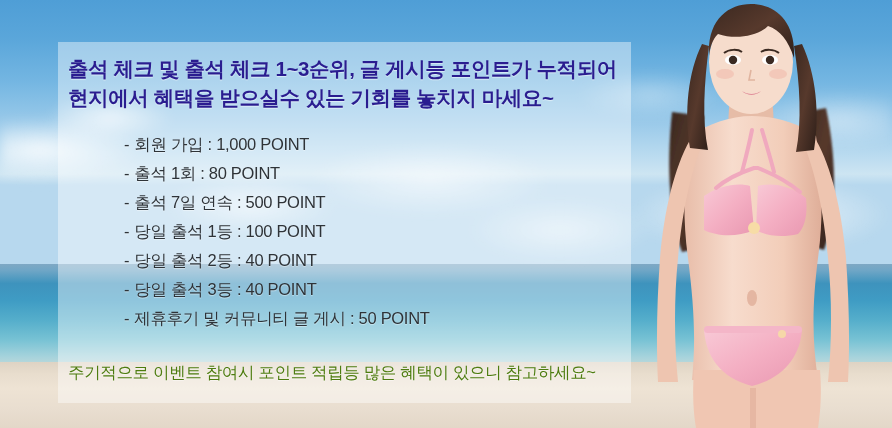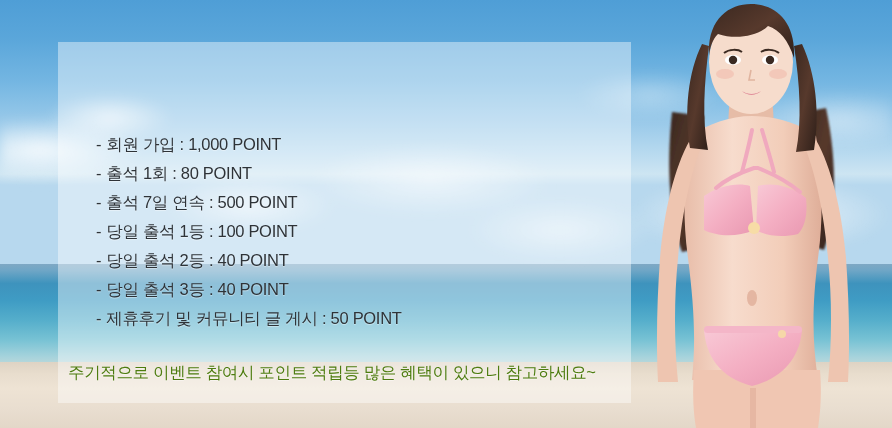--- a/index.html
+++ b/index.html
@@ -106,20 +106,21 @@
     list-style: none;
     color: #2e3338;
     font-size: 16.5px;
     letter-spacing: -0.3px;
   }
   .point-list li {
     height: 29px;
     line-height: 29px;
     white-space: nowrap;
     text-shadow: 0 1px 1px rgba(255,255,255,.45);
+    margin-left: 28px;
   }
   .point-list li .dash { margin-right: 5px; }
 
   .footnote {
     position: absolute;
     left: 68px;
     top: 362px;
     color: #4d7c0f;
     font-size: 16.5px;
     letter-spacing: -0.35px;
@@ -209,20 +210,24 @@
 
     <path d="M139 70 L137 80 L143 80" stroke="#e0b49f" stroke-width="1.6" fill="none"></path>
     <path d="M130 91 C135 96 144 96 149 91 C144 95 135 95 130 91 Z" fill="#d9748a"></path>
 
     <ellipse cx="113" cy="74" rx="9" ry="5" fill="#f0b3a6" opacity=".5"></ellipse>
     <ellipse cx="166" cy="74" rx="9" ry="5" fill="#f0b3a6" opacity=".5"></ellipse>
   </svg>
 
   <div class="panel"></div>
 
+  <div class="headline">
+    <span class="l1">출석 체크 및 출석 체크 1~3순위, 글 게시등 포인트가 누적되어</span>
+    <span class="l2">현지에서 혜택을 받으실수 있는 기회를 놓치지 마세요~</span>
+  </div>
 
   <ul class="point-list">
     <li><span class="dash">-</span><span>회원 가입 : 1,000 POINT</span></li>
     <li><span class="dash">-</span><span>출석 1회 : 80 POINT</span></li>
     <li><span class="dash">-</span><span>출석 7일 연속 : 500 POINT</span></li>
     <li><span class="dash">-</span><span>당일 출석 1등 : 100 POINT</span></li>
     <li><span class="dash">-</span><span>당일 출석 2등 : 40 POINT</span></li>
     <li><span class="dash">-</span><span>당일 출석 3등 : 40 POINT</span></li>
     <li><span class="dash">-</span><span>제휴후기 및 커뮤니티 글 게시 : 50 POINT</span></li>
   </ul>

